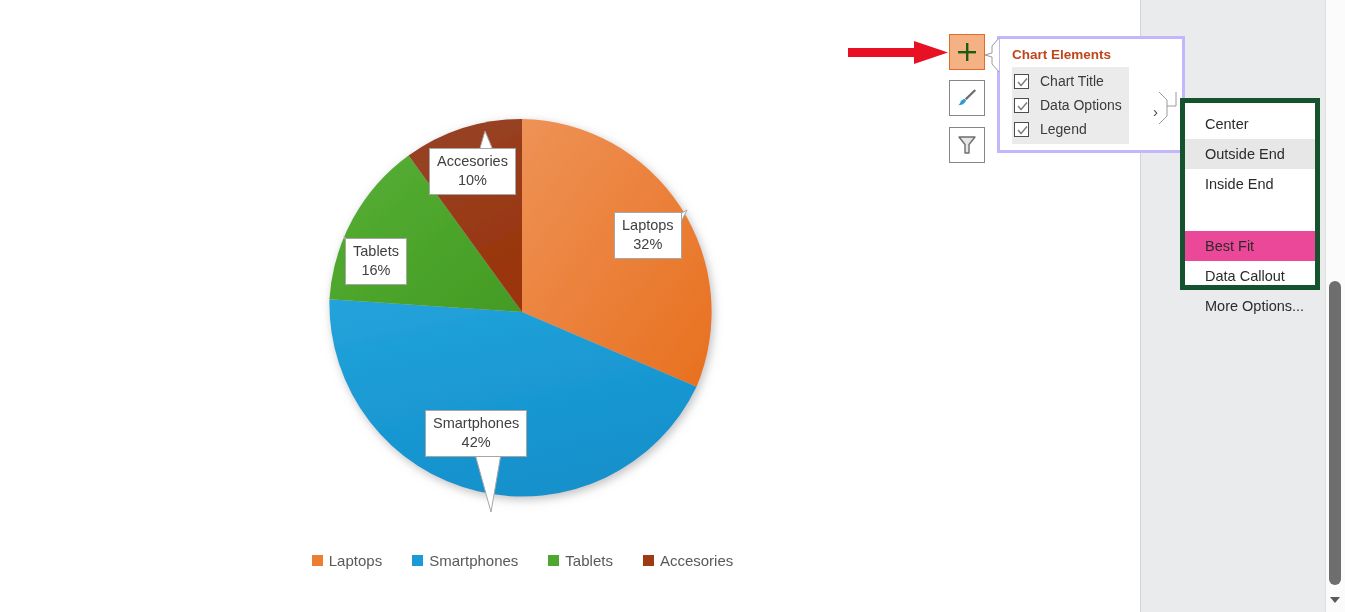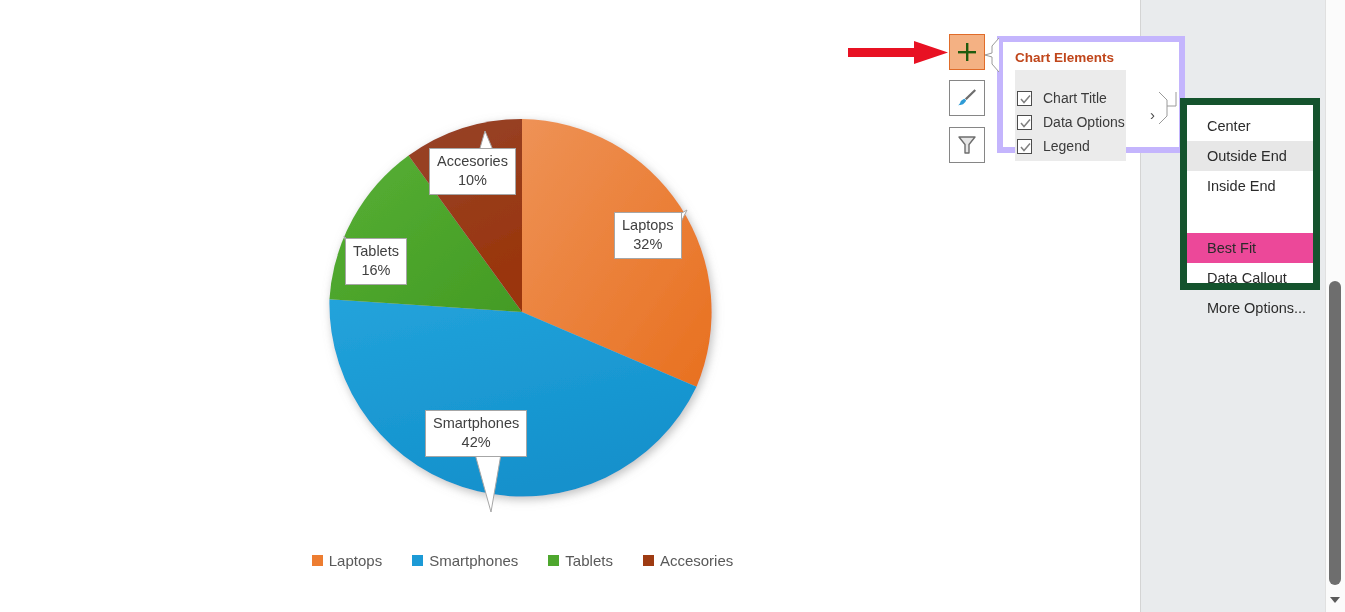--- a/index.html
+++ b/index.html
@@ -113,32 +113,32 @@
   }
   #btn-styles  { left: 949px; top: 80px; }
   #btn-filters { left: 949px; top: 127px; }
 
   
   #chart-elements-panel {
     position: absolute;
     left: 997px; top: 36px;
     width: 188px; height: 117px;
     background: #ffffff;
-    border: 6px solid #c4b5fd;
+    border: 3px solid #c4b5fd;
     z-index: 14;
   }
   #ce-header {
     font-size: 13.5px; font-weight: bold;
     color: #c0461b;
     padding: 8px 0 5px 12px;
   }
   #ce-list {
     background: #ebebeb;
     margin: 0 53px 0 12px;
-    padding: 16px 0 3px 0;
+    padding: 2px 0 3px 0;
   }
   .ce-row {
     display: flex; align-items: center;
     height: 24px; padding-left: 2px;
     gap: 11px;
   }
   .cbox {
     width: 15px; height: 15px;
     background: #ffffff;
     border: 1px solid #4d4d4d;
@@ -154,21 +154,21 @@
 
   
   .notch { position: absolute; z-index: 15; }
 
   
   #data-labels-submenu {
     position: absolute;
     left: 1180px; top: 98px;
     width: 140px; height: 192px;
     background: #ffffff;
-    border: 7px solid #14532d;
+    border: 5px solid #14532d;
     z-index: 16;
     padding-top: 6px;
   }
   .sub-item {
     height: 30px;
     display: flex; align-items: center;
     padding-left: 20px;
     font-size: 14.5px;
     color: #2b2b2b;
   }

